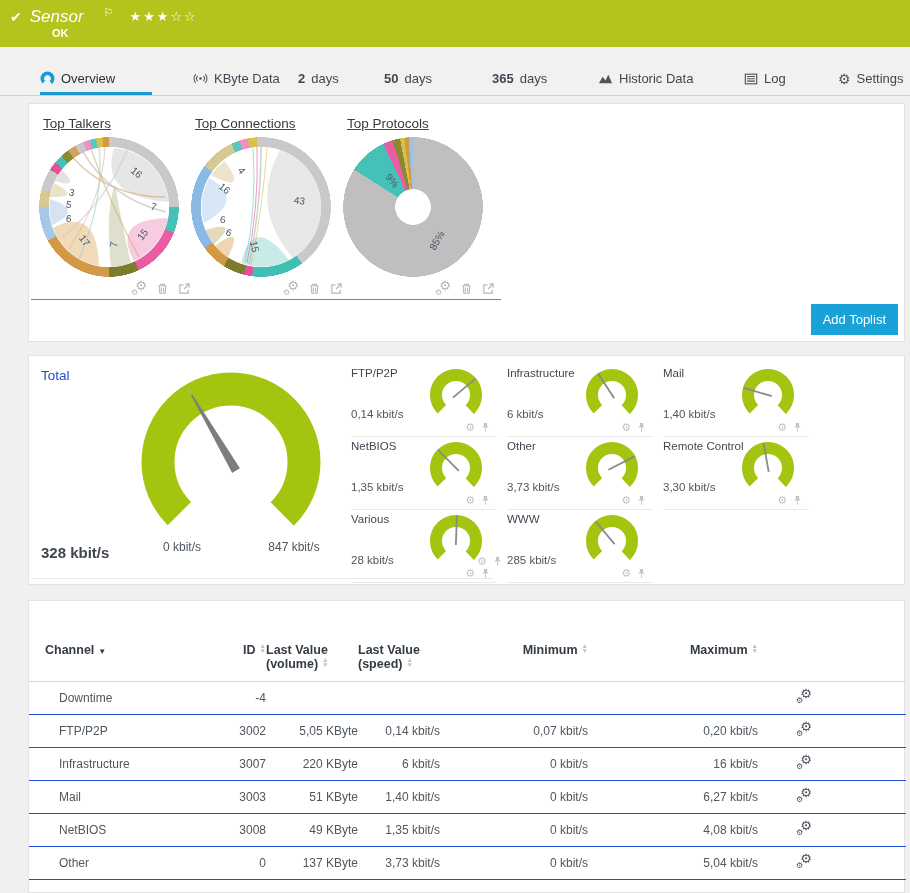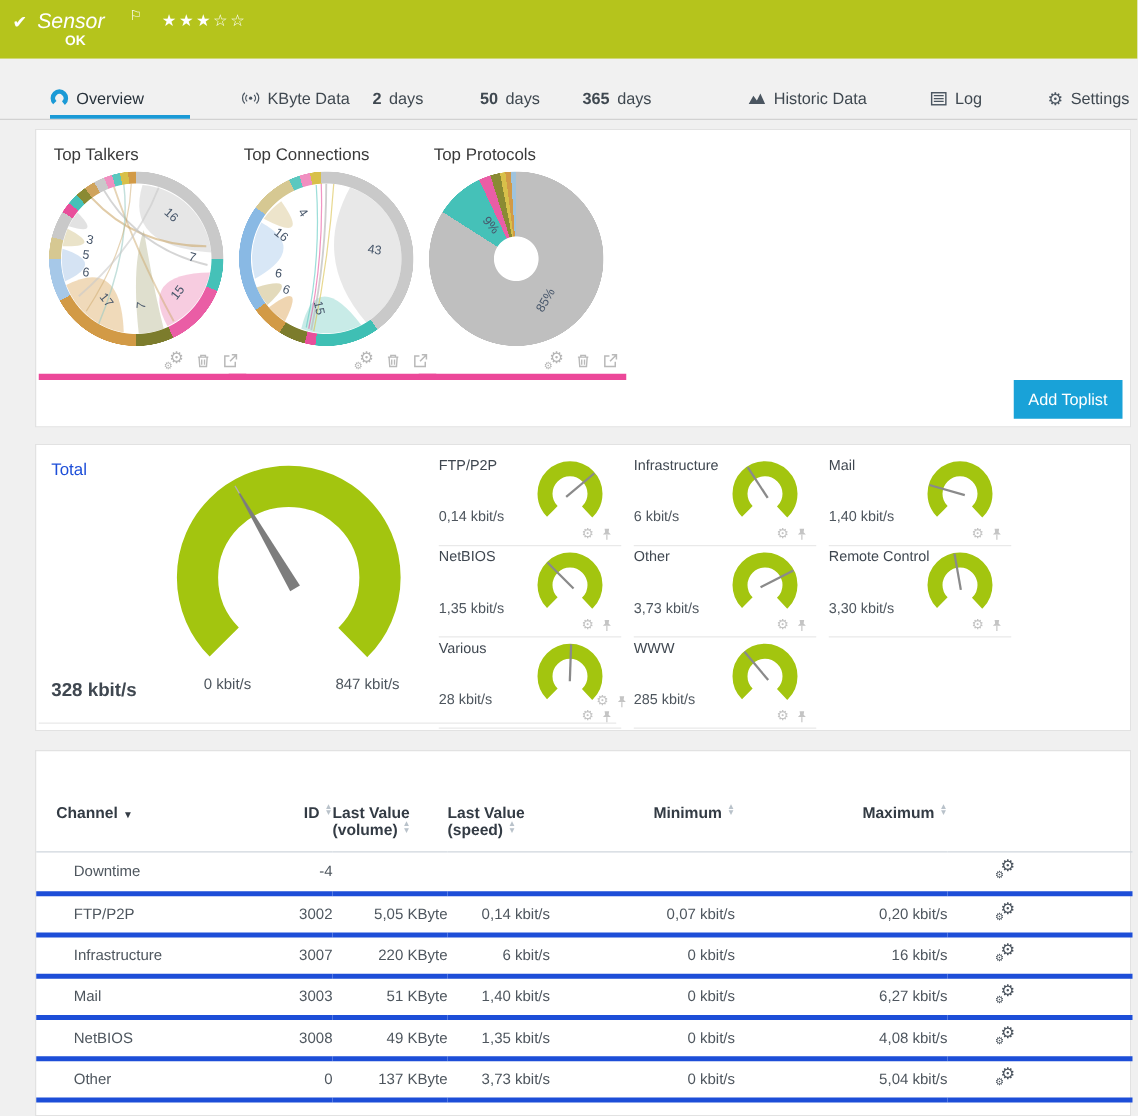--- a/index.html
+++ b/index.html
@@ -24,21 +24,21 @@
   .tab.active { color:#27313a; }
   .tab-underline { position:absolute; left:40px; bottom:0; width:112px; height:3px; background:#1b9ad6; }
   .tab svg { display:block; }
   .gear-glyph { font-size:14px; color:#4a5560; line-height:1; }
   
   .panel { position:absolute; left:28px; width:877px; background:#fff; border:1px solid #e2e2e2; }
   .panel-toplists { top:103px; height:239px; }
   .panel-gauges   { top:355px; height:230px; }
   .panel-table    { top:600px; height:293px; }
   
-  .card { position:absolute; top:8px; width:166px; border-bottom:5px solid #ec4899; padding:4px 2px 2px 2px; }
+  .card { position:absolute; top:8px; width:166px; border-bottom:1px solid #ec4899; padding:4px 2px 2px 2px;text-decoration:underline; }
   .card-title { font-size:13.5px; color:#3a3a3a; padding-left:10px; margin-bottom:6px; }
   .chartbox { position:relative; width:140px; height:140px; margin-left:6px; }
   .ring, .ribbons { position:absolute; left:0; top:0; width:140px; height:140px; }
   .ring-mask {
     -webkit-mask-image: radial-gradient(closest-side, transparent 0 85.5%, #000 86.5% 99.5%, transparent 100%);
             mask-image: radial-gradient(closest-side, transparent 0 85.5%, #000 86.5% 99.5%, transparent 100%);
   }
   .donut-mask {
     -webkit-mask-image: radial-gradient(closest-side, transparent 0 25%, #000 26% 99.5%, transparent 100%);
             mask-image: radial-gradient(closest-side, transparent 0 25%, #000 26% 99.5%, transparent 100%);
@@ -65,21 +65,21 @@
   .ch-value { position:absolute; left:0; top:44px; font-size:11.5px; color:#4e565e; }
   .ch-gauge { position:absolute; right:14px; top:4px; }
   .ch-tools { right:6px; bottom:3px; }
   
   table.channels { border-collapse:collapse; table-layout:fixed; width:877px; margin-top:0; }
   table.channels col.c-channel{width:175px;} col.c-id{width:62px;} col.c-vol{width:92px;}
   col.c-speed{width:82px;} col.c-min{width:148px;} col.c-max{width:170px;} col.c-act{width:148px;}
   table.channels th { font-size:12.5px; color:#333b44; font-weight:bold; text-align:right; vertical-align:top; padding:42px 0 10px 0; border-bottom:1px solid #cfd6dd; }
   table.channels th.al { text-align:left; }
   table.channels th.ch-col { padding-left:16px; }
-  table.channels td { font-size:12px; color:#4e565e; text-align:right; height:33px; border-bottom:4px solid #1d4ed8; padding:0; }
+  table.channels td { font-size:12px; color:#4e565e; text-align:right; height:33px; border-bottom:1px solid #1d4ed8; padding:0; }
   table.channels td.ch-col { text-align:left; padding-left:30px; }
   table.channels td.act { text-align:left; padding-left:38px; }
   .sort { display:inline-flex; flex-direction:column; vertical-align:top; margin-left:4px; line-height:5px; font-size:6.5px; color:#b9c2ca; }
   .caret { font-size:8px; color:#333b44; margin-left:4px; }
   .svgicon { display:block; }
 </style>
 </head>
 <body>
 
 <div class="green-header">
@@ -107,21 +107,21 @@
     <span>KByte Data</span>
   </div>
   <div class="tab" style="left:298px;">
     <span class="num">2</span>
     <span>days</span>
   </div>
   <div class="tab" style="left:384px;">
     <span class="num">50</span>
     <span>days</span>
   </div>
-  <div class="tab" style="left:466px;">
+  <div class="tab" style="left:492px;">
     <span class="num">365</span>
     <span>days</span>
   </div>
   <div class="tab" style="left:598px;">
     <svg class="svgicon" viewBox="0 0 16 16" width="15" height="15">
         <path d="M1 13 L5 6 L8 10 L11 4 L15 13 Z" fill="#4a5560"></path>
       </svg>
     <span>Historic Data</span>
   </div>
   <div class="tab" style="left:744px;">

